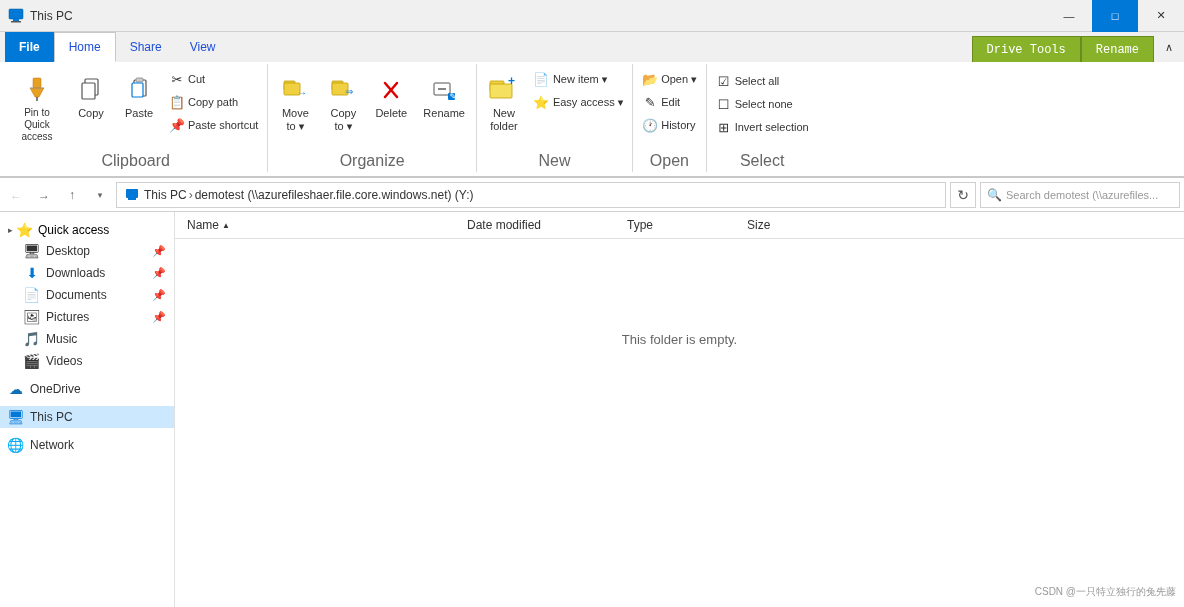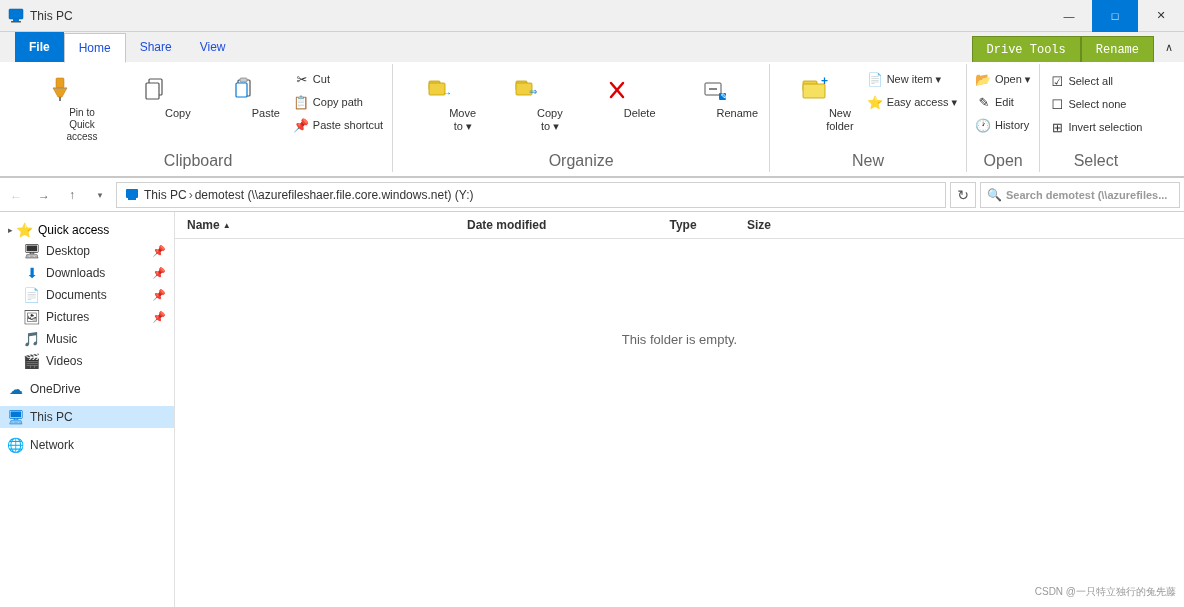--- a/index.html
+++ b/index.html
@@ -43,23 +43,23 @@
     }
     .title-bar-btn.maximize-btn { background: #0078d7; color: white; }
 
     
     .ribbon {
       background: #f0f0f0;
       border-bottom: 1px solid #c8c8c8;
     }
     .ribbon-tabs {
       display: flex;
-      align-items: center;
+      align-items: flex-start;
       height: 30px;
-      padding-left: 15px;
+      padding-left: 5px;
     }
     .ribbon-tab {
       padding: 6px 14px;
       font-size: 12px;
       cursor: pointer;
       background: transparent;
       border: none;
       color: #1d4ed8;
       height: 30px;
       display: flex; align-items: center;
@@ -129,21 +129,20 @@
     }
     .ribbon-btn-icon {
       width: 32px; height: 32px;
       display: flex; align-items: center; justify-content: center;
       font-size: 20px;
     }
     .ribbon-btn-label {
       font-size: 11px;
       text-align: center;
       line-height: 1.2;
-      margin-left: 45px;
     }
     .ribbon-btn-small {
       display: flex;
       flex-direction: row;
       align-items: center;
       padding: 2px 4px;
       cursor: pointer;
       border-radius: 2px;
       font-size: 11px;
       color: #333;
@@ -286,25 +285,24 @@
       position: sticky;
       top: 0;
     }
     .file-header-col {
       display: flex;
       align-items: center;
       cursor: pointer;
       font-size: 12px;
       color: #333;
       padding: 2px 4px;
-      font-weight: bold;
     }
     .col-name { width: 280px; }
     .col-date { width: 160px; text-align: right; }
-    .col-type { width: 120px; justify-content: center; }
+    .col-type { width: 120px; }
     .col-size { width: 100px; }
     .empty-msg {
       display: flex;
       align-items: center;
       justify-content: center;
       height: 200px;
       font-size: 13px;
       color: #666;
     }
 
@@ -550,21 +548,21 @@
       <span>This PC</span>
     </span>
     <span class="breadcrumb-sep"> › </span>
     <span class="breadcrumb-item">demotest (\\azurefileshaer.file.core.windows.net) (Y:)</span>
   </div>
 
   <div class="address-refresh">↻</div>
 
   <div class="search-box">
     <span style="margin-right:4px;">🔍</span>
-    <span style="font-size:11px;overflow:hidden;white-space:nowrap;text-overflow:ellipsis;max-width:170px;display:inline-block;font-weight:bold;">Search demotest (\\azurefiles...</span>
+    <span style="font-size:11px;overflow:hidden;white-space:nowrap;text-overflow:ellipsis;max-width:170px;display:inline-block;">Search demotest (\\azurefiles...</span>
   </div>
 </div>
 
 <div class="main-layout">
 
   <div class="sidebar">
 
     <div class="quick-access-header">
       <span class="expand-arrow">▸</span>
       <span style="font-size:14px;color:#0078d7;">⭐</span>

